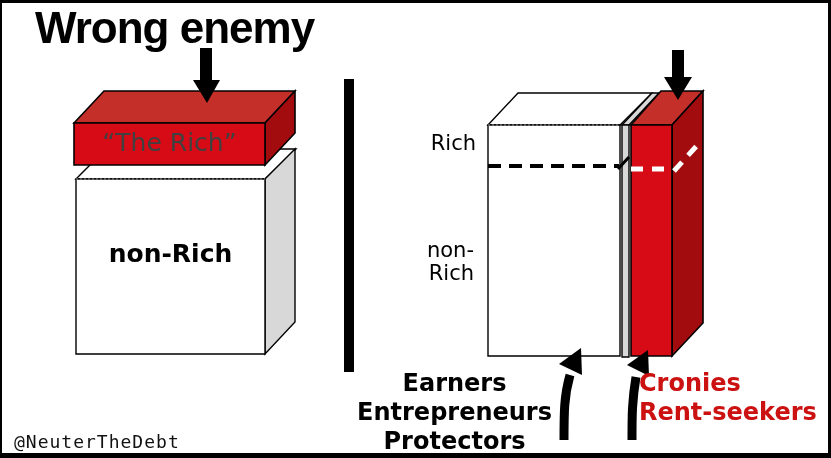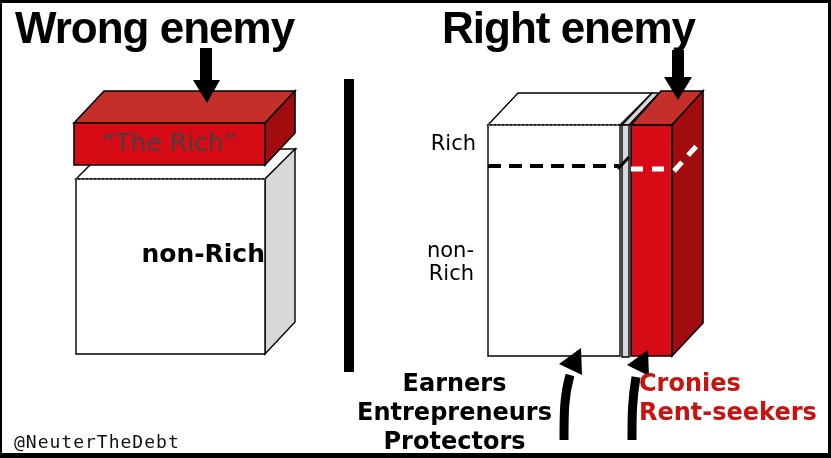--- a/index.html
+++ b/index.html
@@ -19,28 +19,28 @@
     border-width:3px 3px 5px 2px;
     overflow:hidden;
     font-family:"DejaVu Sans","Liberation Sans",sans-serif;
     color:#000;
   }
   .art{position:absolute;left:0;top:0;}
   .abs{position:absolute;white-space:nowrap;}
   .title{
     font-family:"Liberation Sans","DejaVu Sans",sans-serif;
     font-weight:bold;font-size:44px;line-height:1.0;
-    letter-spacing:-1px;color:#000;
+    letter-spacing:-1px;color:#000;margin-left:20px;
   }
   .slab-label{
     width:191px;text-align:center;
     font-weight:normal;font-size:25px;line-height:26px;color:#404040;
   }
   .box-label{
-    width:189px;text-align:right;
+    width:189px;text-align:center;
     font-weight:bold;font-size:25px;line-height:26px;color:#000;
   }
   .tick{
     font-size:21px;line-height:23px;font-weight:normal;text-align:right;margin-left:36px;
   }
   .group{
     font-weight:bold;font-size:24px;line-height:29px;
   }
   .group-black{text-align:right;color:#000;}
   .group-red{text-align:left;color:var(--label-red);}
@@ -116,21 +116,20 @@
       </g>
 
       <g>
         <path class="shaft" d="M630,437 C630,412 630,398 634,374"></path>
         <polygon class="f-black" points="646,347 647,373 625,362"></polygon>
       </g>
     </g>
   </svg>
 
   <div class="abs title" style="left:13px;top:3px;">Wrong enemy</div>
-  <div class="abs title" style="left:440px;top:3px;">Right enemy</div>
 
   <div class="abs slab-label" style="left:72px;top:127px;">“The Rich”</div>
   <div class="abs box-label" style="left:74px;top:238px;">non-Rich</div>
 
   <div class="abs tick" style="right:352px;top:129px;">Rich</div>
   <div class="abs tick" style="right:354px;top:236px;">
     <div>non-</div>
     <div>Rich</div>
   </div>
 

